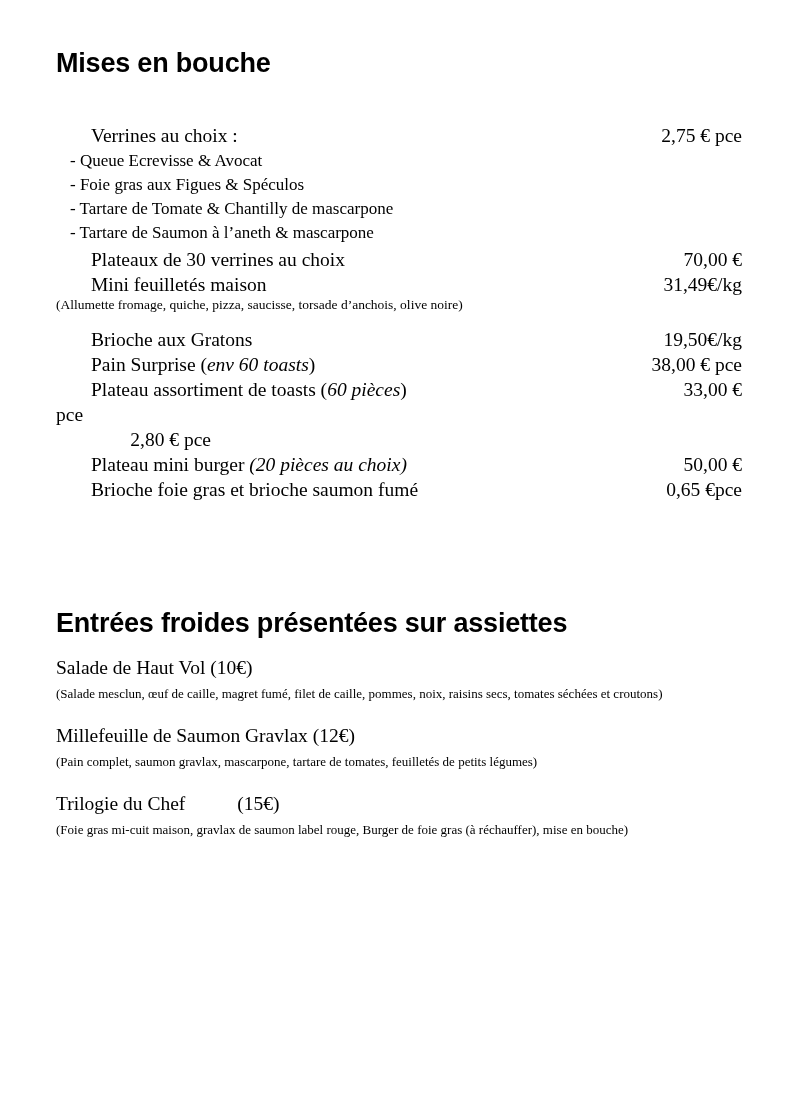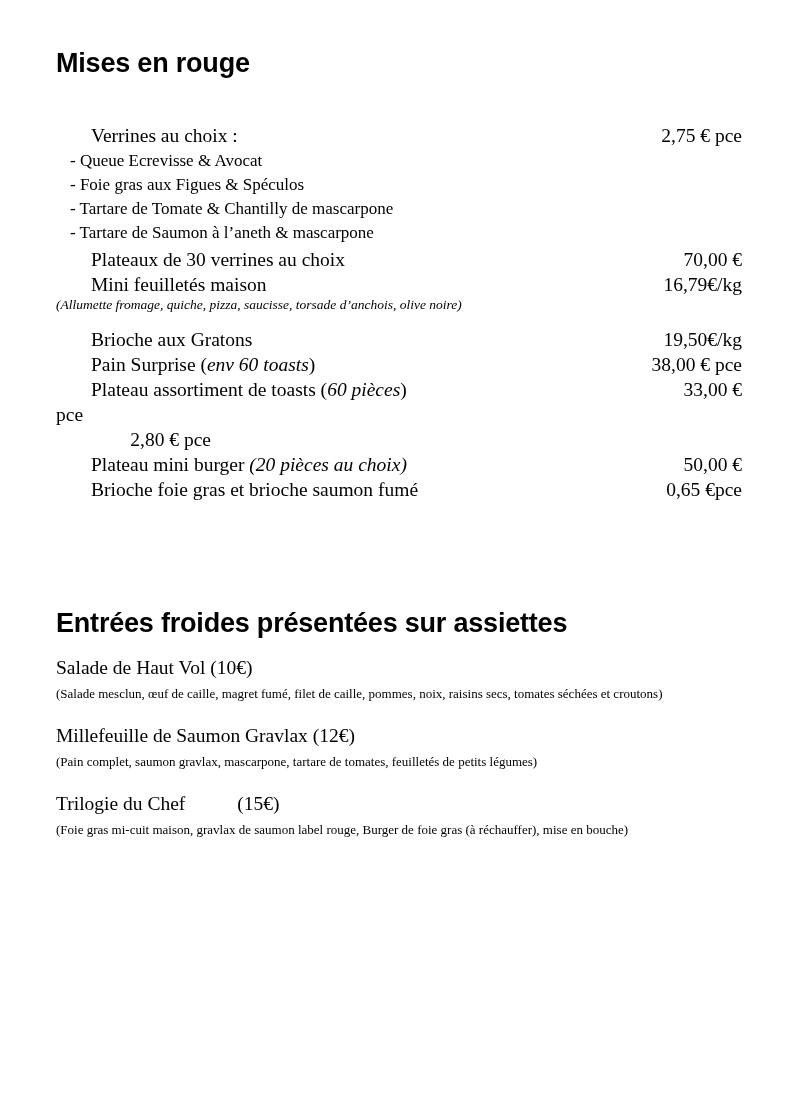--- a/index.html
+++ b/index.html
@@ -49,21 +49,20 @@
     margin: 1px 0 2px 0;
   }
   .sub-item {
     font-size: 17px;
     line-height: 24px;
     padding-left: 14px;
   }
 
   .note-italic {
     font-family: "Liberation Serif", serif;
-    font-style: italic;
     font-size: 13.5px;
     line-height: 17px;
     margin-top: -1px;
   }
 
   .spacer-sm { height: 14px; }
   .spacer-md { height: 26px; }
   .spacer-lg { height: 70px; }
 
   .it { font-style: italic; }
@@ -85,21 +84,21 @@
   .tab-gap { display: inline-block; width: 52px; }
 
   
   .r-w-1 .price { min-width: 120px; }
 </style>
 </head>
 <body>
 
 <div class="page">
 
-  <h1 class="section-title">Mises en rouge</h1>
+  <h1 class="section-title">Mises en bouche</h1>
 
   <div class="block-1">
 
     <div class="spacer-md"></div>
 
     <div class="row r-w-1">
       <span class="label">Verrines au choix :</span>
       <span class="price">2,75 € pce</span>
     </div>
 
@@ -110,21 +109,21 @@
       <div class="sub-item">- Tartare de Saumon à l’aneth &amp; mascarpone</div>
     </div>
 
     <div class="row r-w-1">
       <span class="label">Plateaux de 30 verrines au choix</span>
       <span class="price">70,00 €</span>
     </div>
 
     <div class="row r-w-1">
       <span class="label">Mini feuilletés maison</span>
-      <span class="price">16,79€/kg</span>
+      <span class="price">31,49€/kg</span>
     </div>
 
     <div class="note-italic">(Allumette fromage, quiche, pizza, saucisse, torsade d’anchois, olive noire)</div>
 
     <div class="spacer-sm"></div>
 
     <div class="row r-w-1">
       <span class="label">Brioche aux Gratons</span>
       <span class="price">19,50€/kg</span>
     </div>

